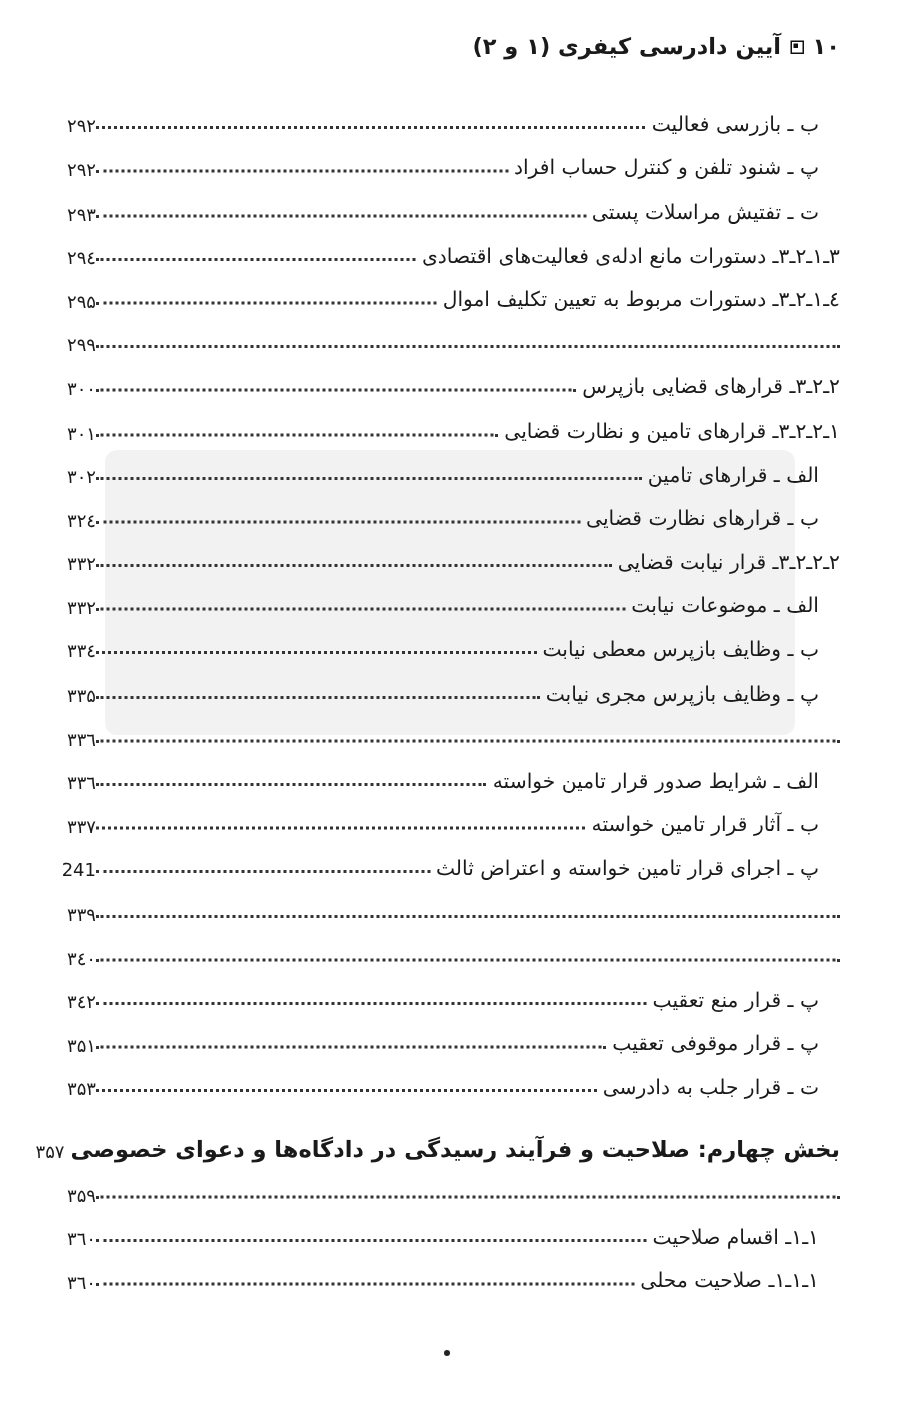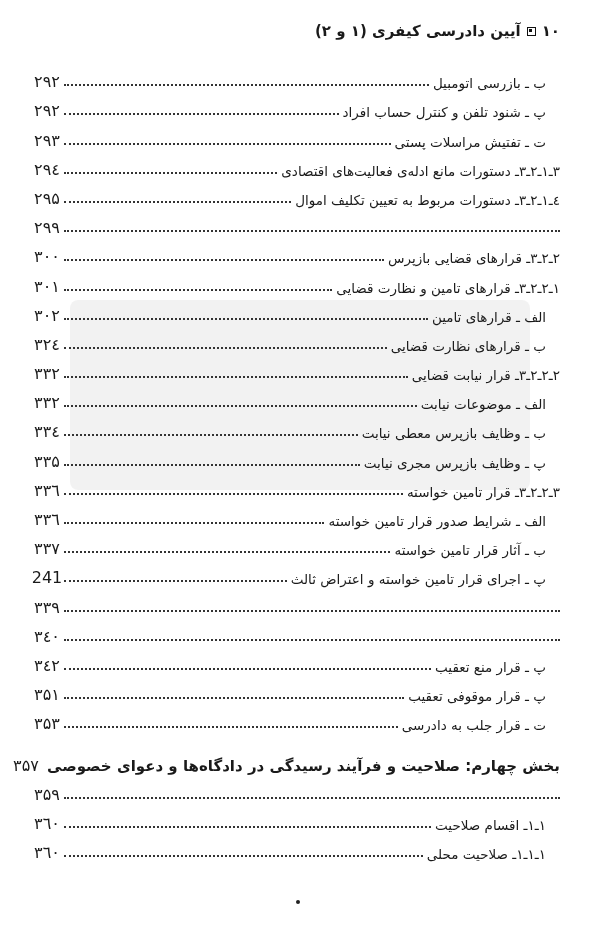--- a/index.html
+++ b/index.html
@@ -74,23 +74,23 @@
     }
     .row .dots {
       flex: 1 1 auto;
       border-bottom: 2px dotted #333;
       margin-bottom: 5px;
       height: 1px;
     }
     .row .pg {
       flex: 0 0 auto;
       width: 34px;
-      text-align: center;
+      text-align: right;
       direction: ltr;
-      font-size: 16px;
+      font-size: 12px;
     }
     .lvl0 .title { padding-right: 0; }
     .lvl1 .title { padding-right: 14px; }
     .section-head {
       margin-top: 12px;
     }
     .section-head .title {
       font-weight: bold;
       font-size: 15px;
     }
@@ -111,21 +111,21 @@
   <div class="watermark"></div>
 
   <div class="header">
     <span>۱۰</span>
     <span class="box-icon"></span>
     <span>آیین دادرسی کیفری (۱ و ۲)</span>
   </div>
 
   <div class="toc">
     <div class="row lvl1">
-        <span class="title">ب ـ بازرسی اتومبیل</span>
+        <span class="title">ب ـ بازرسی فعالیت</span>
         <span class="dots"></span>
         <span class="pg">۲۹۲</span>
       </div>
     <div class="row lvl1">
         <span class="title">پ ـ شنود تلفن و کنترل حساب افراد</span>
         <span class="dots"></span>
         <span class="pg">۲۹۲</span>
       </div>
     <div class="row lvl1">
         <span class="title">ت ـ تفتیش مراسلات پستی</span>
@@ -180,21 +180,20 @@
         <span class="title">ب ـ وظایف بازپرس معطی نیابت</span>
         <span class="dots"></span>
         <span class="pg">۳۳٤</span>
       </div>
     <div class="row lvl1">
         <span class="title">پ ـ وظایف بازپرس مجری نیابت</span>
         <span class="dots"></span>
         <span class="pg">۳۳۵</span>
       </div>
     <div class="row lvl0">
-        <span class="title">۳ـ۲ـ۲ـ۳ـ قرار تامین خواسته</span>
         <span class="dots"></span>
         <span class="pg">۳۳٦</span>
       </div>
     <div class="row lvl1">
         <span class="title">الف ـ شرایط صدور قرار تامین خواسته</span>
         <span class="dots"></span>
         <span class="pg">۳۳٦</span>
       </div>
     <div class="row lvl1">
         <span class="title">ب ـ آثار قرار تامین خواسته</span>

